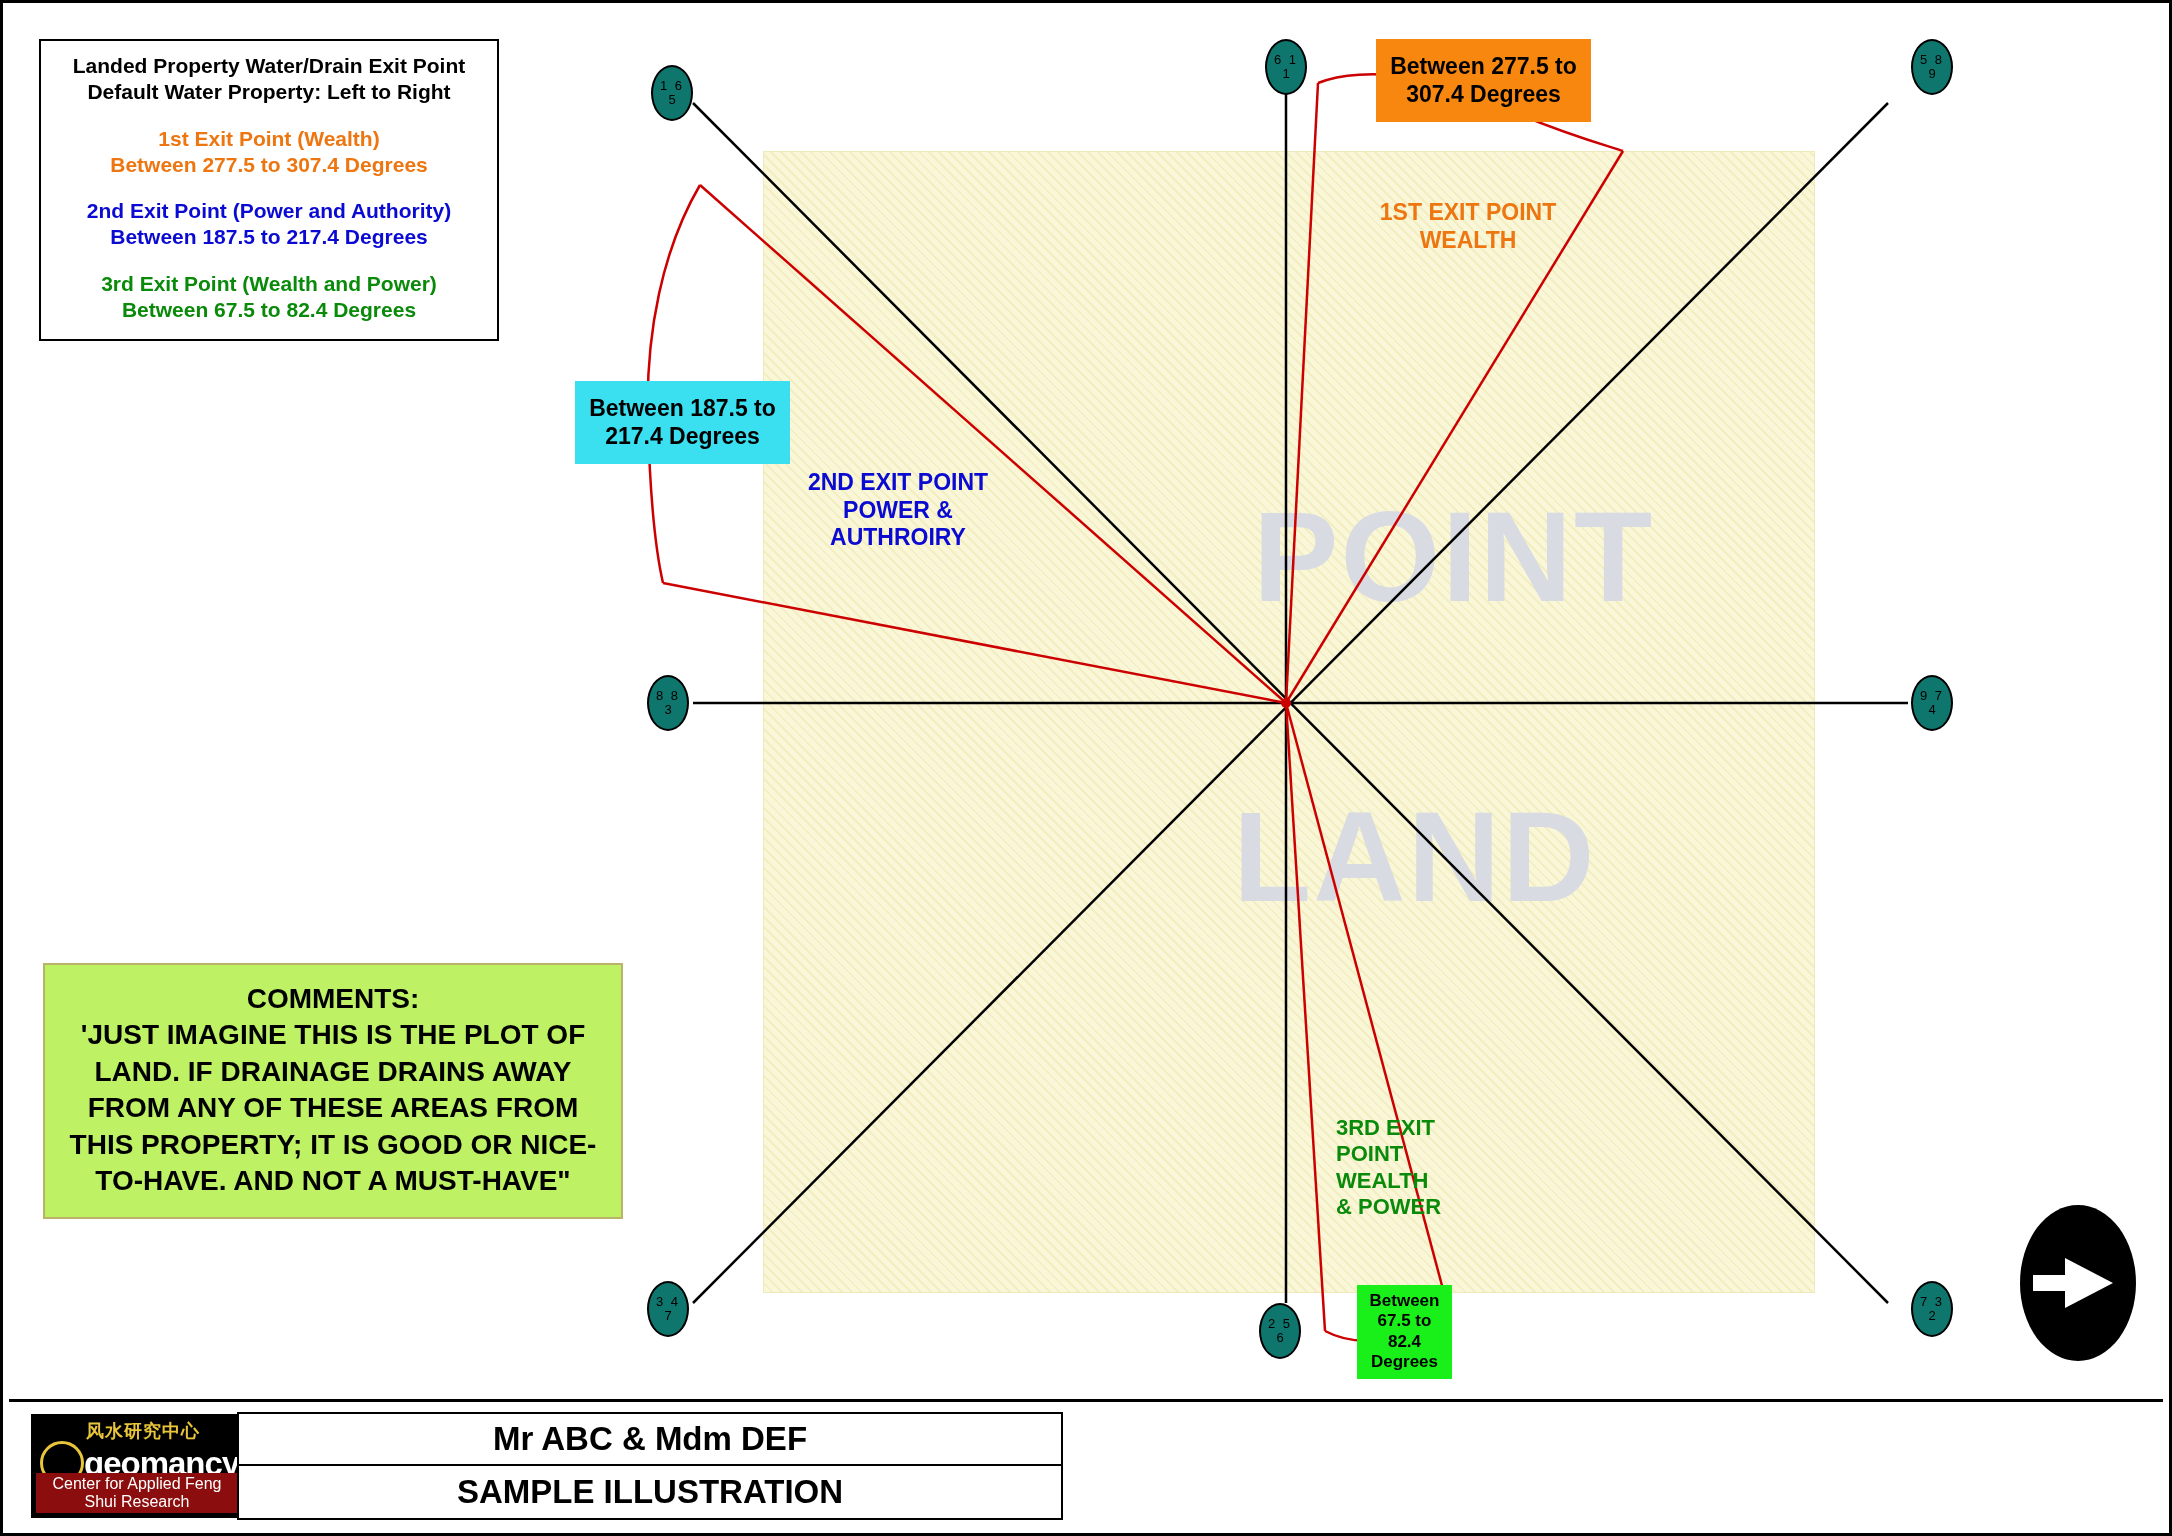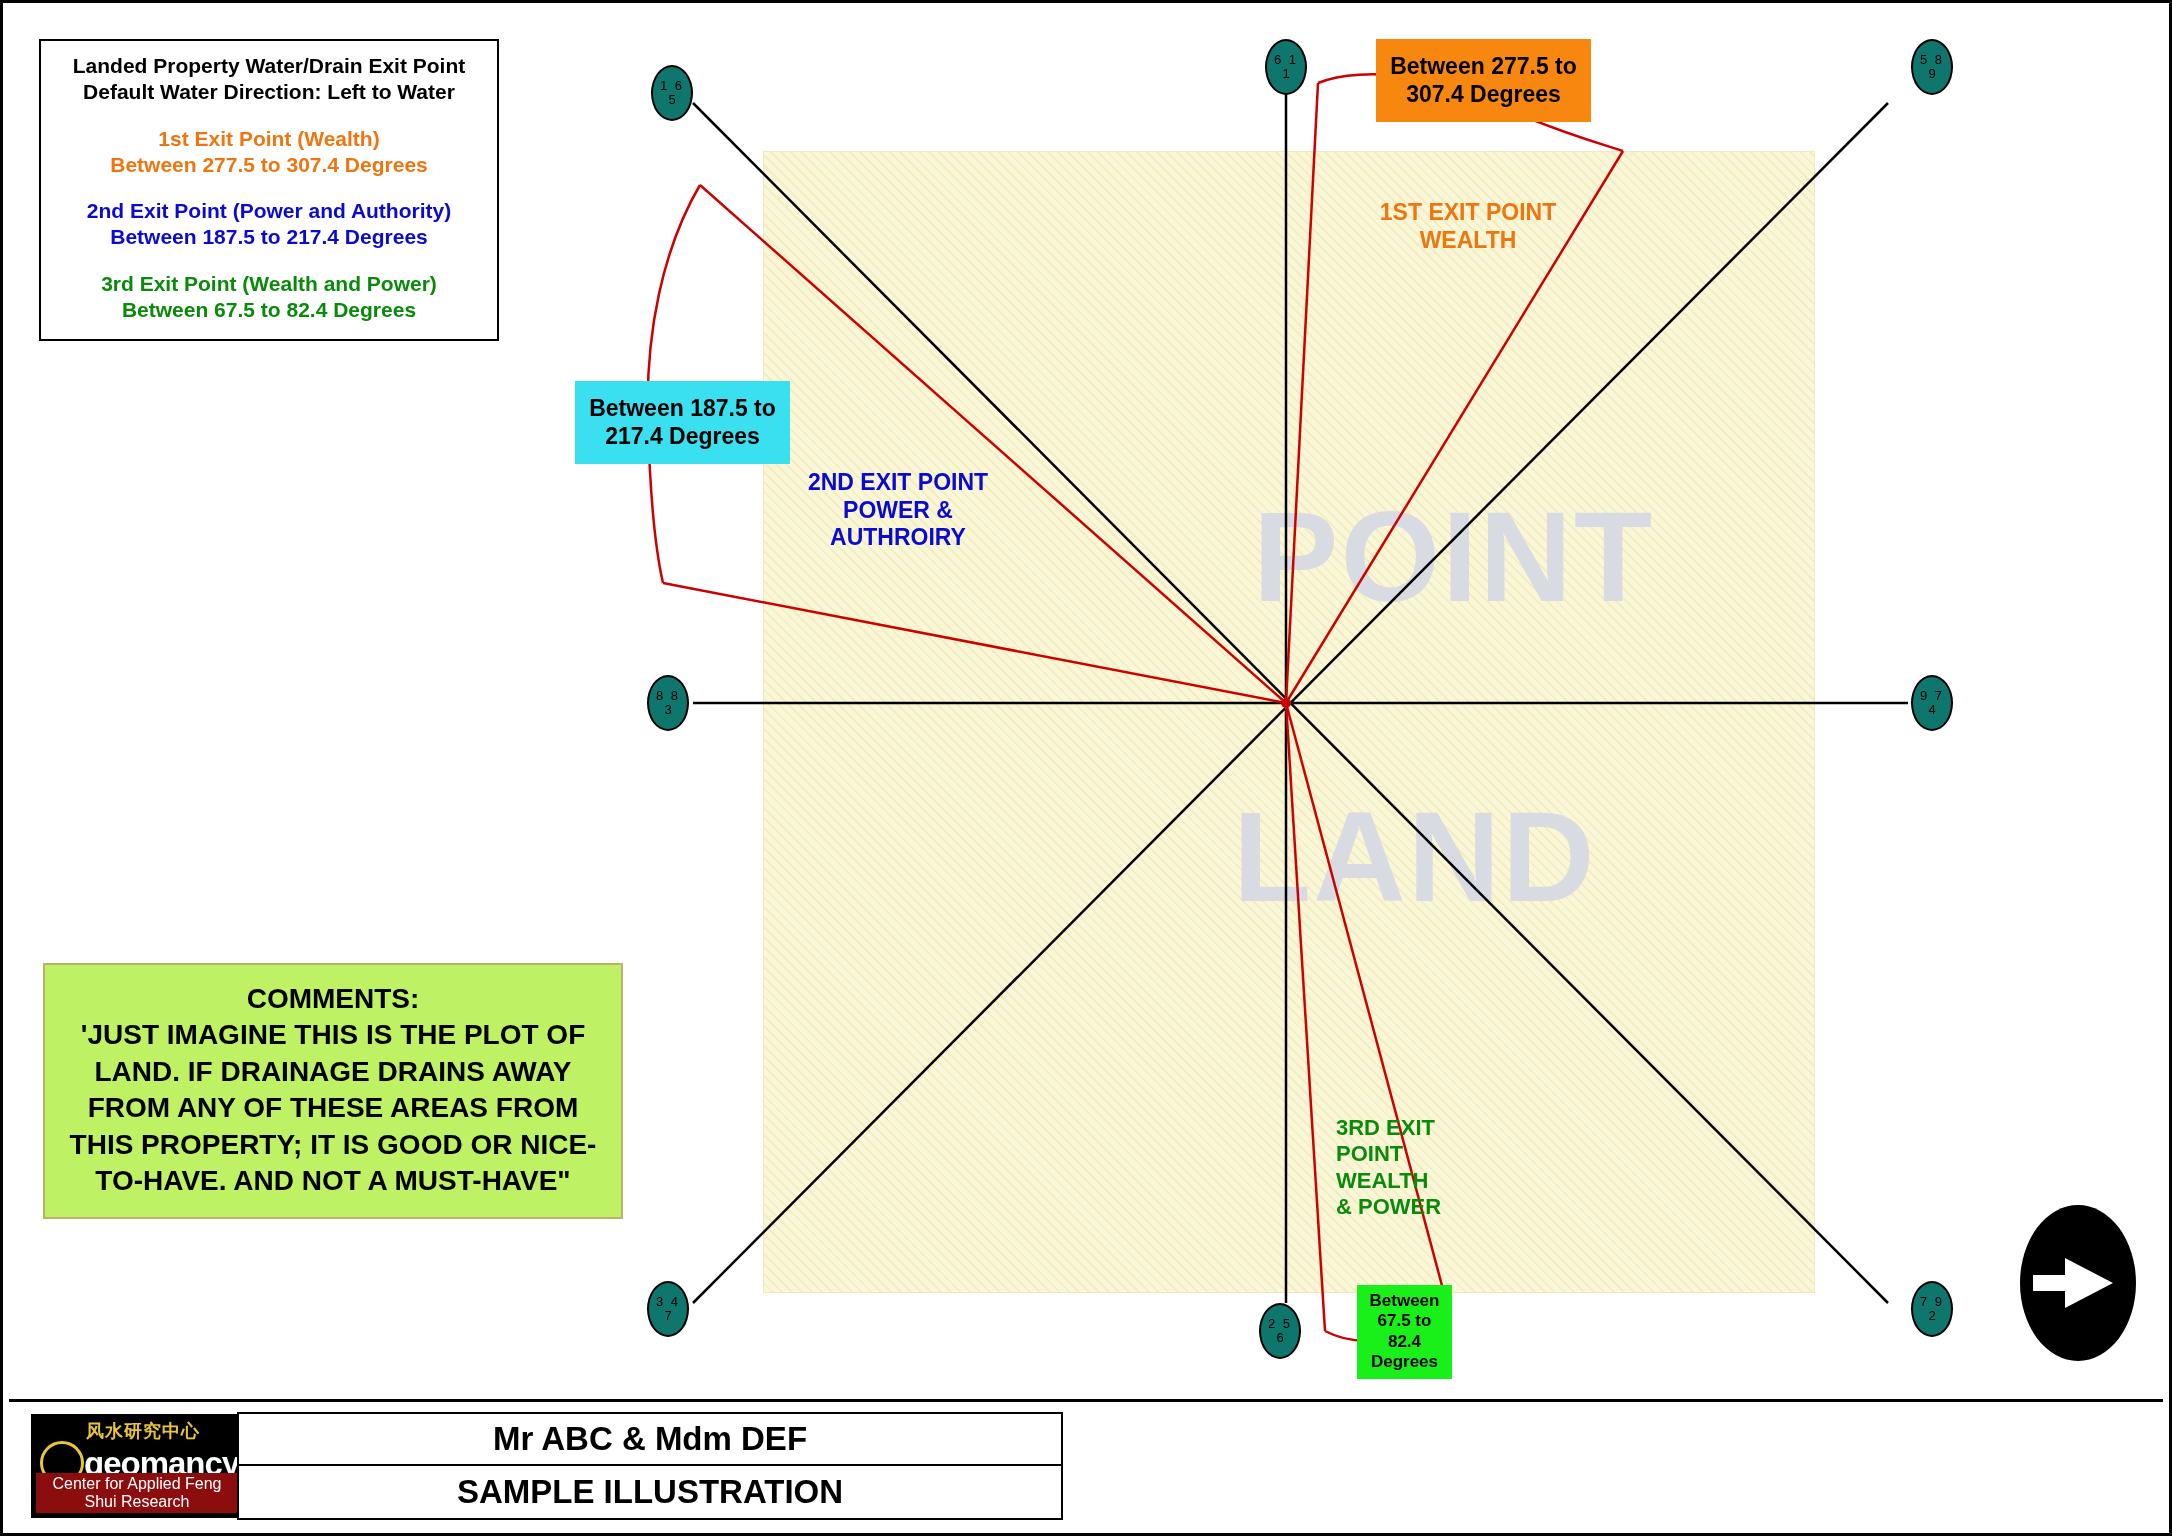--- a/index.html
+++ b/index.html
@@ -334,35 +334,35 @@
   </div>
   <div class="node" style="left:644px;  top:1278px;">
     <span class="top">3 4</span>
     <span class="bot">7</span>
   </div>
   <div class="node" style="left:1256px; top:1300px;">
     <span class="top">2 5</span>
     <span class="bot">6</span>
   </div>
   <div class="node" style="left:1908px; top:1278px;">
-    <span class="top">7 9</span>
+    <span class="top">7 3</span>
     <span class="bot">2</span>
   </div>
 
   <div class="callout" id="callout-orange">Between 277.5 to 307.4 Degrees</div>
   <div class="callout" id="callout-cyan">Between 187.5 to 217.4 Degrees</div>
   <div class="callout" id="callout-green">Between 67.5 to 82.4 Degrees</div>
 
   <div class="inline-label" id="label-exit1">1ST EXIT POINT WEALTH</div>
   <div class="inline-label" id="label-exit2">2ND EXIT POINT POWER &amp; AUTHROIRY</div>
   <div class="inline-label" id="label-exit3">3RD EXIT POINT WEALTH &amp; POWER</div>
 
   <div id="legend">
     <div class="title">Landed Property Water/Drain Exit Point</div>
-    <div class="title">Default Water Direction: Left to Water</div>
+    <div class="title">Default Water Property: Left to Right</div>
 
     <div class="grp orange">
       <div>1st Exit Point (Wealth)</div>
       <div>Between 277.5 to 307.4 Degrees</div>
     </div>
 
     <div class="grp blue">
       <div>2nd Exit Point (Power and Authority)</div>
       <div>Between 187.5 to 217.4 Degrees</div>
     </div>

